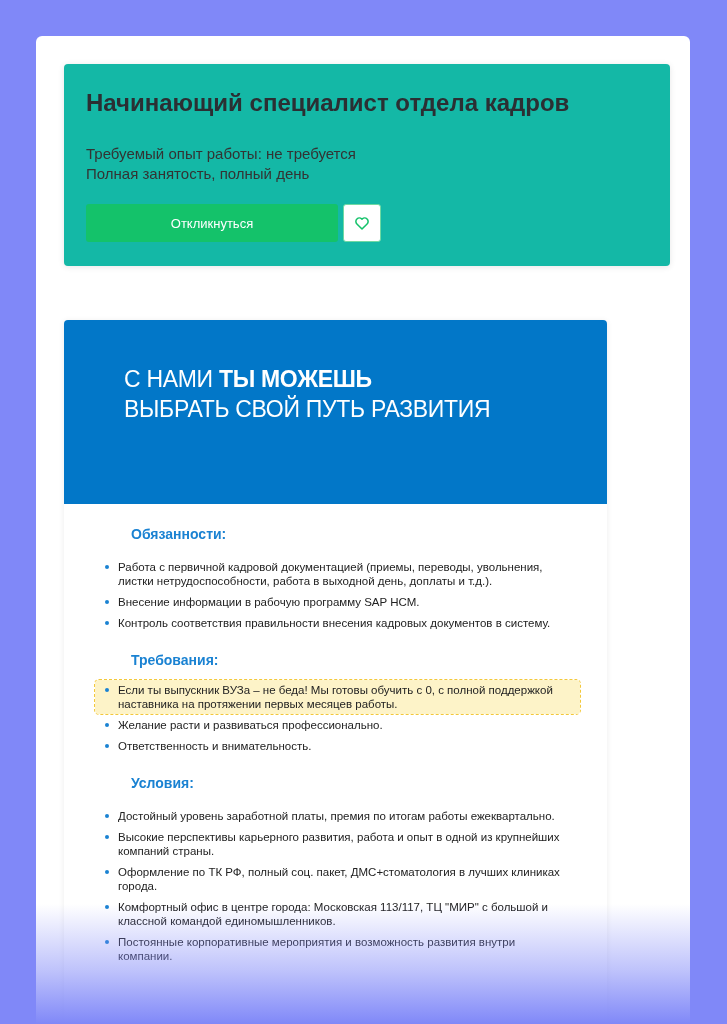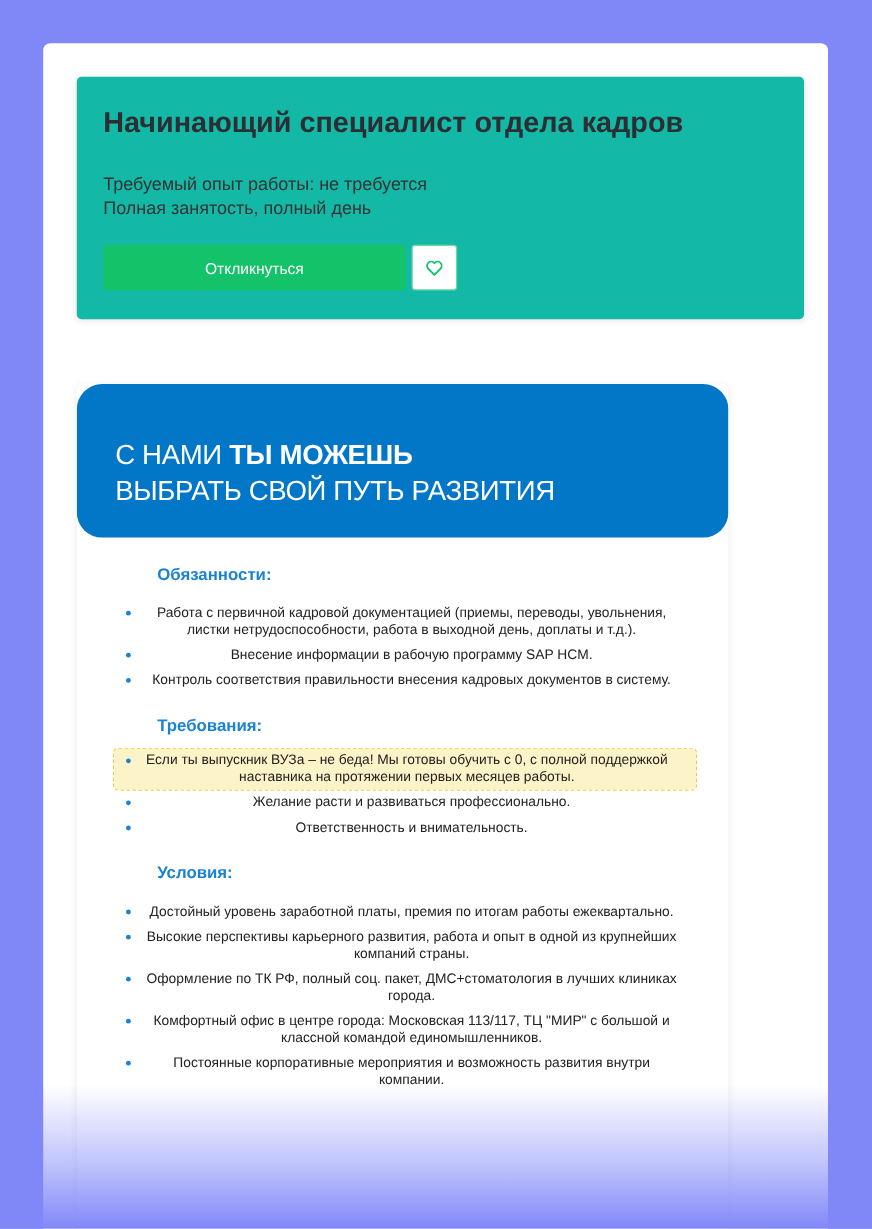--- a/index.html
+++ b/index.html
@@ -59,47 +59,45 @@
   .desc-card {
     position: absolute;
     left: 28px; top: 284px;
     width: 543px; height: 720px;
     background: #fff;
     box-shadow: 0 1px 6px rgba(0,0,0,0.08);
     border-radius: 4px;
     overflow: hidden;
   }
   .banner {
-    height: 128px;
+    height: 184px;
     background: #0277c8;
     color: #fff;
-    padding: 44px 40px 0 32px;
+    padding: 44px 40px 0 60px;
     font-size: 23px;
     line-height: 30px;
     letter-spacing: -0.3px;
-    border-radius: 21px;
   }
   .banner b { font-weight: bold; }
   .content { padding: 20px 39px 0 39px; }
   .section-title {
     color: #1a82d2;
     font-size: 14px;
     line-height: 20px;
     margin-bottom: 16px;
     margin-left: 28px;
   }
   ul.items { list-style: none; margin-bottom: 20px; }
   ul.items li {
     position: relative;
     padding-left: 15px;
     font-size: 11.5px;
     color: #222;
     line-height: 14px;
     margin-bottom: 7px;
-    text-align: center;
   }
   ul.items li::before {
     content: "";
     position: absolute;
     left: 2px; top: 5px;
     width: 4px; height: 4px;
     border-radius: 50%;
     background: #1a82d2;
   }
   ul.items li.highlight {

